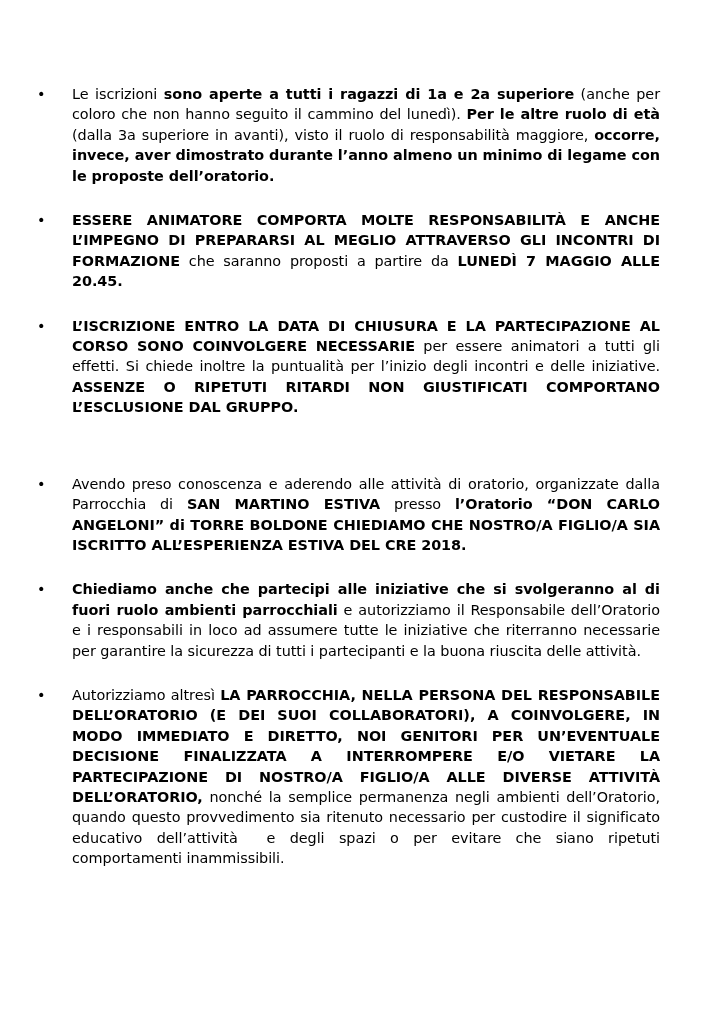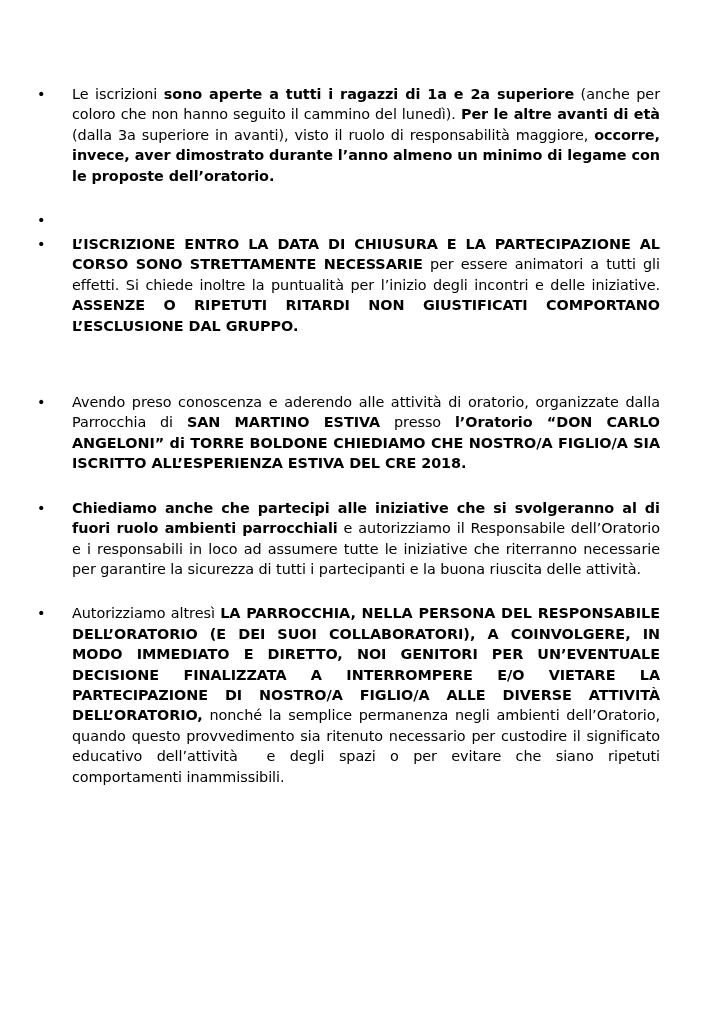--- a/index.html
+++ b/index.html
@@ -71,30 +71,31 @@
     display: block;
   }
 </style>
 </head>
 <body>
 
 <div class="page">
   <div class="bullet-list" id="bullet-list">
       <div class="bullet-item">
         <span class="bullet-marker">•</span>
-        <span class="txt">Le iscrizioni <b>sono aperte a tutti i ragazzi di 1a e 2a superiore</b> (anche per coloro che non hanno seguito il cammino del lunedì). <b>Per le altre avanti di età</b> (dalla 3a superiore in avanti), visto il ruolo di responsabilità maggiore, <b>occorre, invece, aver dimostrato durante l’anno almeno un minimo di legame con le proposte dell’oratorio.</b></span>
+        <span class="txt">Le iscrizioni <b>sono aperte a tutti i ragazzi di 1a e 2a superiore</b> (anche per coloro che non hanno seguito il cammino del lunedì). <b>Per le altre ruolo di età</b> (dalla 3a superiore in avanti), visto il ruolo di responsabilità maggiore, <b>occorre, invece, aver dimostrato durante l’anno almeno un minimo di legame con le proposte dell’oratorio.</b></span>
       </div>
       <div class="gap-md"></div>
       <div class="bullet-item">
         <span class="bullet-marker">•</span>
+        <span class="txt"><b>ESSERE ANIMATORE COMPORTA MOLTE RESPONSABILITÀ E ANCHE L’IMPEGNO DI PREPARARSI AL MEGLIO ATTRAVERSO GLI INCONTRI DI FORMAZIONE</b> che saranno proposti a partire da <b>LUNEDÌ 7 MAGGIO ALLE 20.45.</b></span>
       </div>
       <div class="gap-md"></div>
       <div class="bullet-item">
         <span class="bullet-marker">•</span>
-        <span class="txt"><b>L’ISCRIZIONE ENTRO LA DATA DI CHIUSURA E LA PARTECIPAZIONE AL CORSO SONO STRETTAMENTE NECESSARIE</b> per essere animatori a tutti gli effetti. Si chiede inoltre la puntualità per l’inizio degli incontri e delle iniziative. <b>ASSENZE O RIPETUTI RITARDI NON GIUSTIFICATI COMPORTANO L’ESCLUSIONE DAL GRUPPO.</b></span>
+        <span class="txt"><b>L’ISCRIZIONE ENTRO LA DATA DI CHIUSURA E LA PARTECIPAZIONE AL CORSO SONO COINVOLGERE NECESSARIE</b> per essere animatori a tutti gli effetti. Si chiede inoltre la puntualità per l’inizio degli incontri e delle iniziative. <b>ASSENZE O RIPETUTI RITARDI NON GIUSTIFICATI COMPORTANO L’ESCLUSIONE DAL GRUPPO.</b></span>
       </div>
       <div class="gap-lg"></div>
       <div class="bullet-item">
         <span class="bullet-marker">•</span>
         <span class="txt">Avendo preso conoscenza e aderendo alle attività di oratorio, organizzate dalla Parrocchia di <b>SAN MARTINO ESTIVA</b> presso <b>l’Oratorio “DON CARLO ANGELONI” di TORRE BOLDONE CHIEDIAMO CHE NOSTRO/A FIGLIO/A SIA ISCRITTO ALL’ESPERIENZA ESTIVA DEL CRE 2018.</b></span>
       </div>
       <div class="gap-md"></div>
       <div class="bullet-item">
         <span class="bullet-marker">•</span>
         <span class="txt"><b>Chiediamo anche che partecipi alle iniziative che si svolgeranno al di fuori ruolo ambienti parrocchiali</b> e autorizziamo il Responsabile dell’Oratorio e i responsabili in loco ad assumere tutte le iniziative che riterranno necessarie per garantire la sicurezza di tutti i partecipanti e la buona riuscita delle attività.</span>

